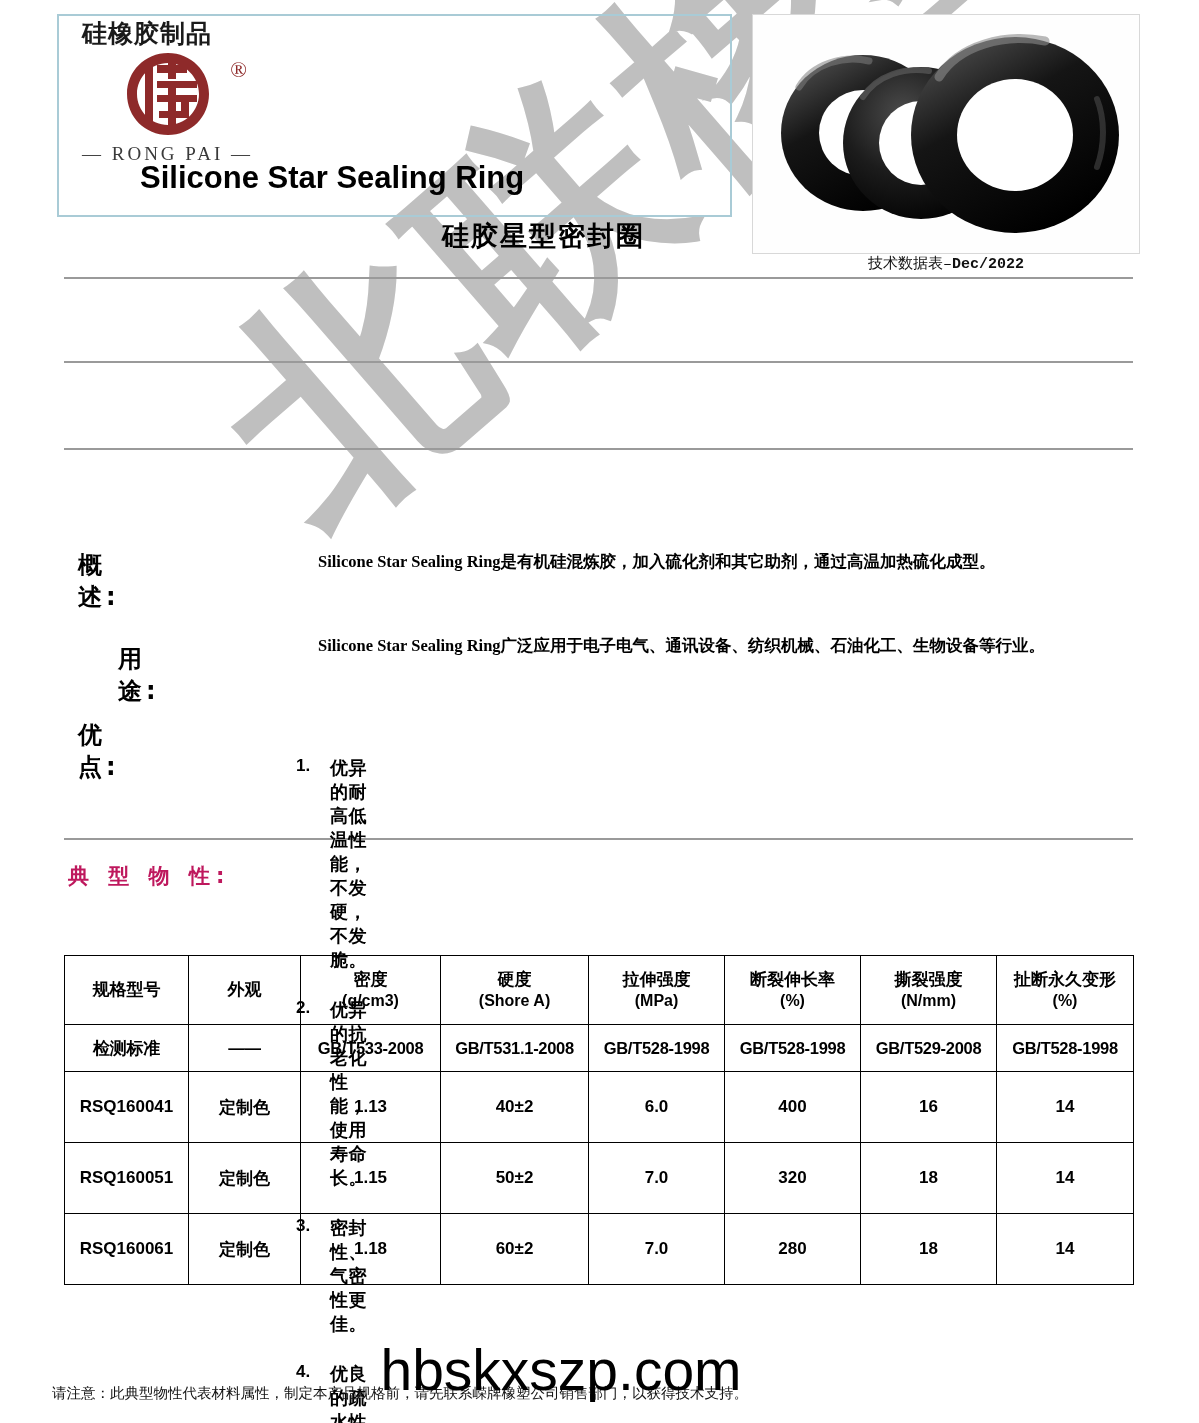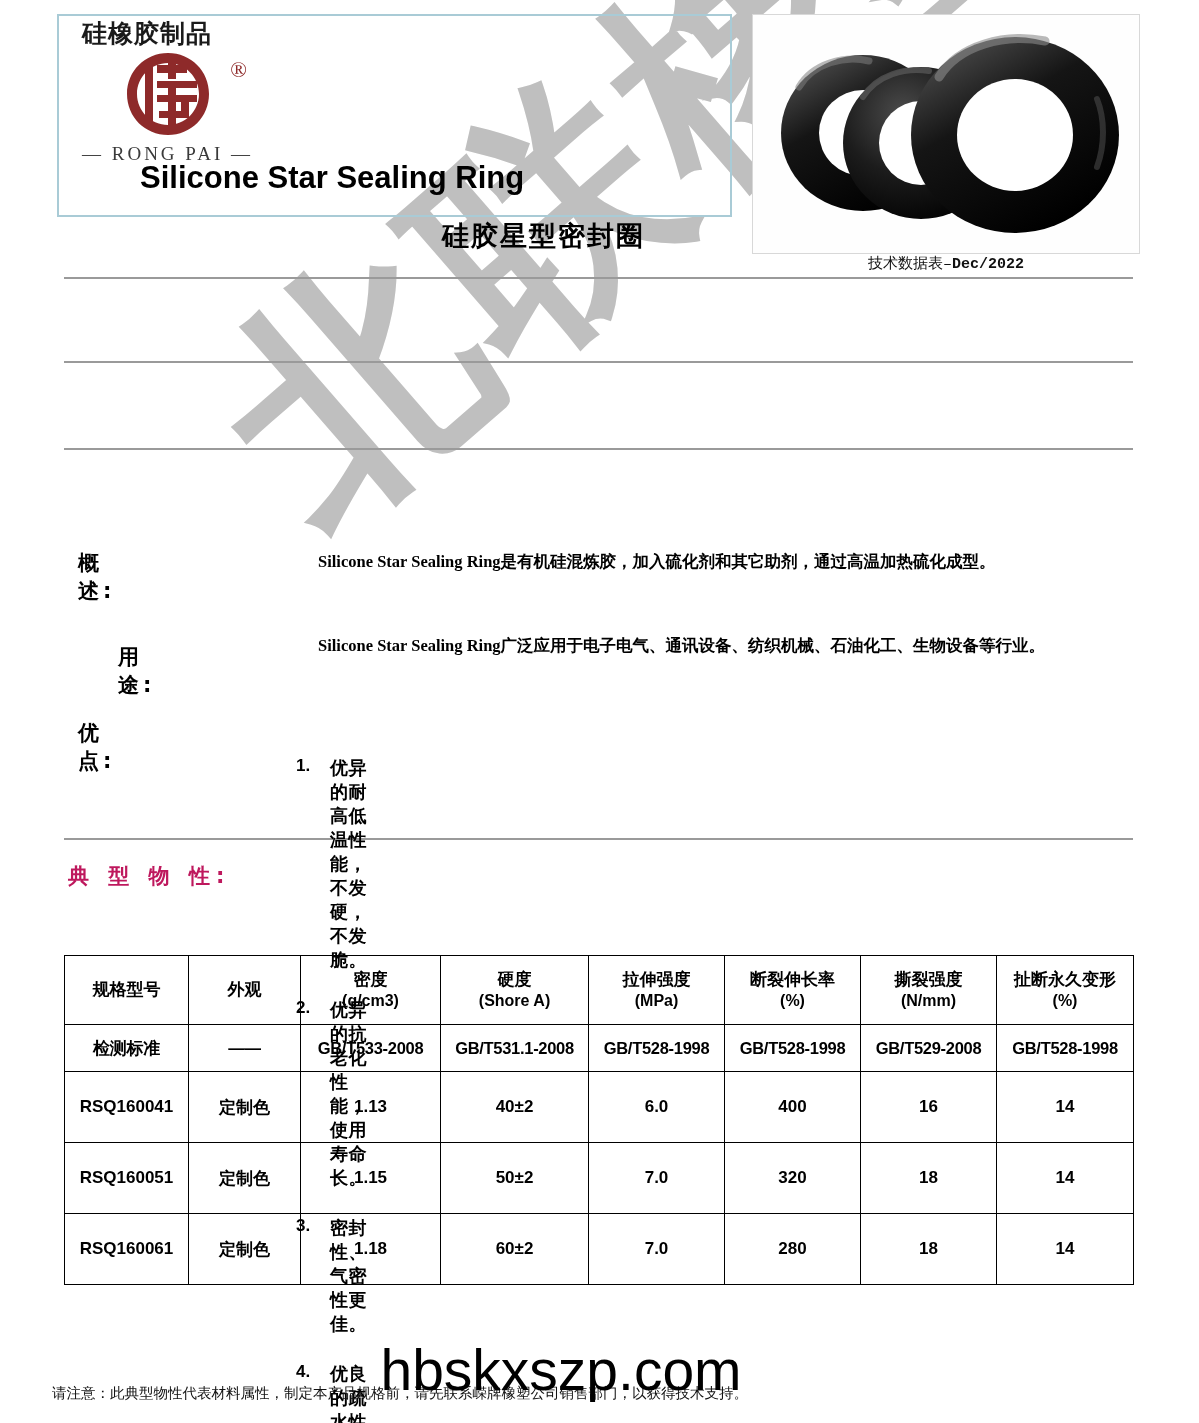--- a/index.html
+++ b/index.html
@@ -102,21 +102,21 @@
   .rule{
     position:absolute;left:64px;width:1069px;
     height:2px;background:#9a9a9a;z-index:9;
   }
 
   
   .section{position:absolute;z-index:10;}
   .sec-label{
     position:absolute;
     font-family:"DejaVu Sans",sans-serif;
-    font-size:21px;font-weight:bold;color:#000;
+    font-size:24px;font-weight:bold;color:#000;
     letter-spacing:4px;
   }
   .sec-body{
     position:absolute;
     font-family:"Liberation Serif","DejaVu Sans",serif;
     font-size:16.5px;font-weight:bold;color:#000;
     line-height:1.5;
     width:800px;
   }
   .adv-list{

